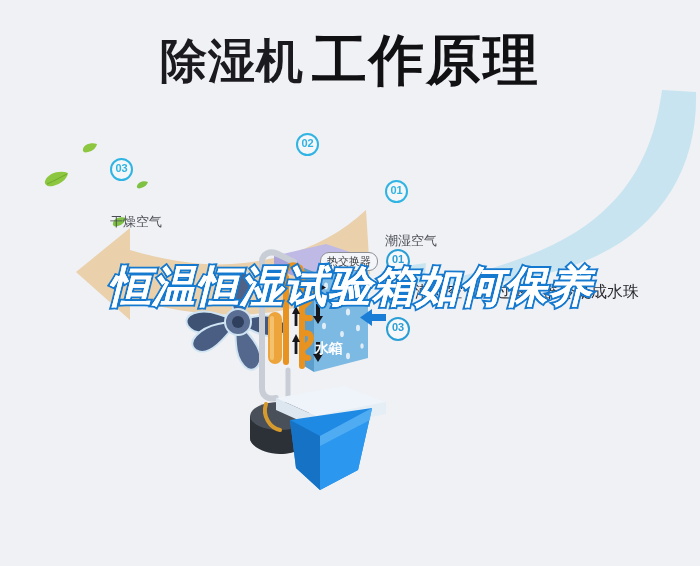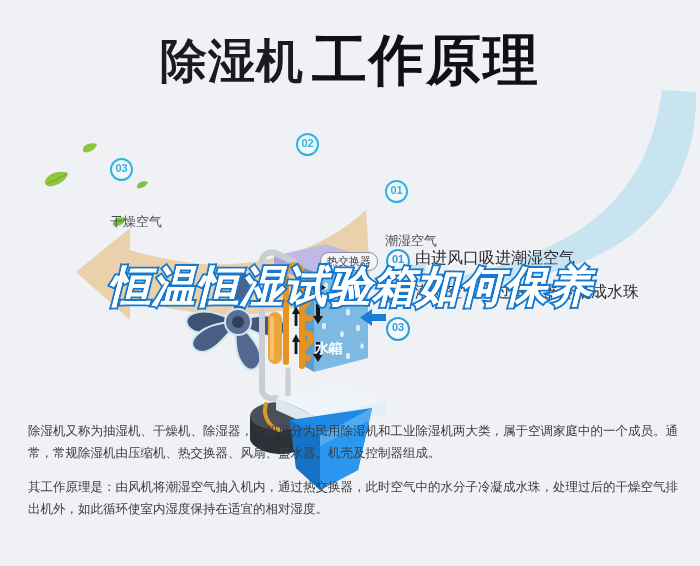--- a/index.html
+++ b/index.html
@@ -286,32 +286,27 @@
 
     <div class="numdot" style="left:385px;top:72px;">01</div>
     <div class="diaglabel" style="left:385px;top:124px;">潮湿空气</div>
   </div>
 
   <div class="tanklabel">水箱</div>
 
   <div class="steps">
     <div class="step">
       <span class="sdot">01</span>
-      <span class="stext">由进风口吸进潮湿空气</span>
     </div>
     <div class="step">
       <span class="sdot">02</span>
       <span class="stext">潮湿空气经过蒸发器冷凝成水珠</span>
     </div>
     <div class="step">
       <span class="sdot">03</span>
     </div>
   </div>
 
   <div class="watermark">恒温恒湿试验箱如何保养</div>
   <div class="watermark-fill">恒温恒湿试验箱如何保养</div>
 
-  <div class="copy">
-    <p class="para">除湿机又称为抽湿机、干燥机、除湿器，一般可分为民用除湿机和工业除湿机两大类，属于空调家庭中的一个成员。通常，常规除湿机由压缩机、热交换器、风扇、盛水器、机壳及控制器组成。</p>
-    <p class="para">其工作原理是：由风机将潮湿空气抽入机内，通过热交换器，此时空气中的水分子冷凝成水珠，处理过后的干燥空气排出机外，如此循环使室内湿度保持在适宜的相对湿度。</p>
-  </div>
 
 </div>
 
 </body></html>

